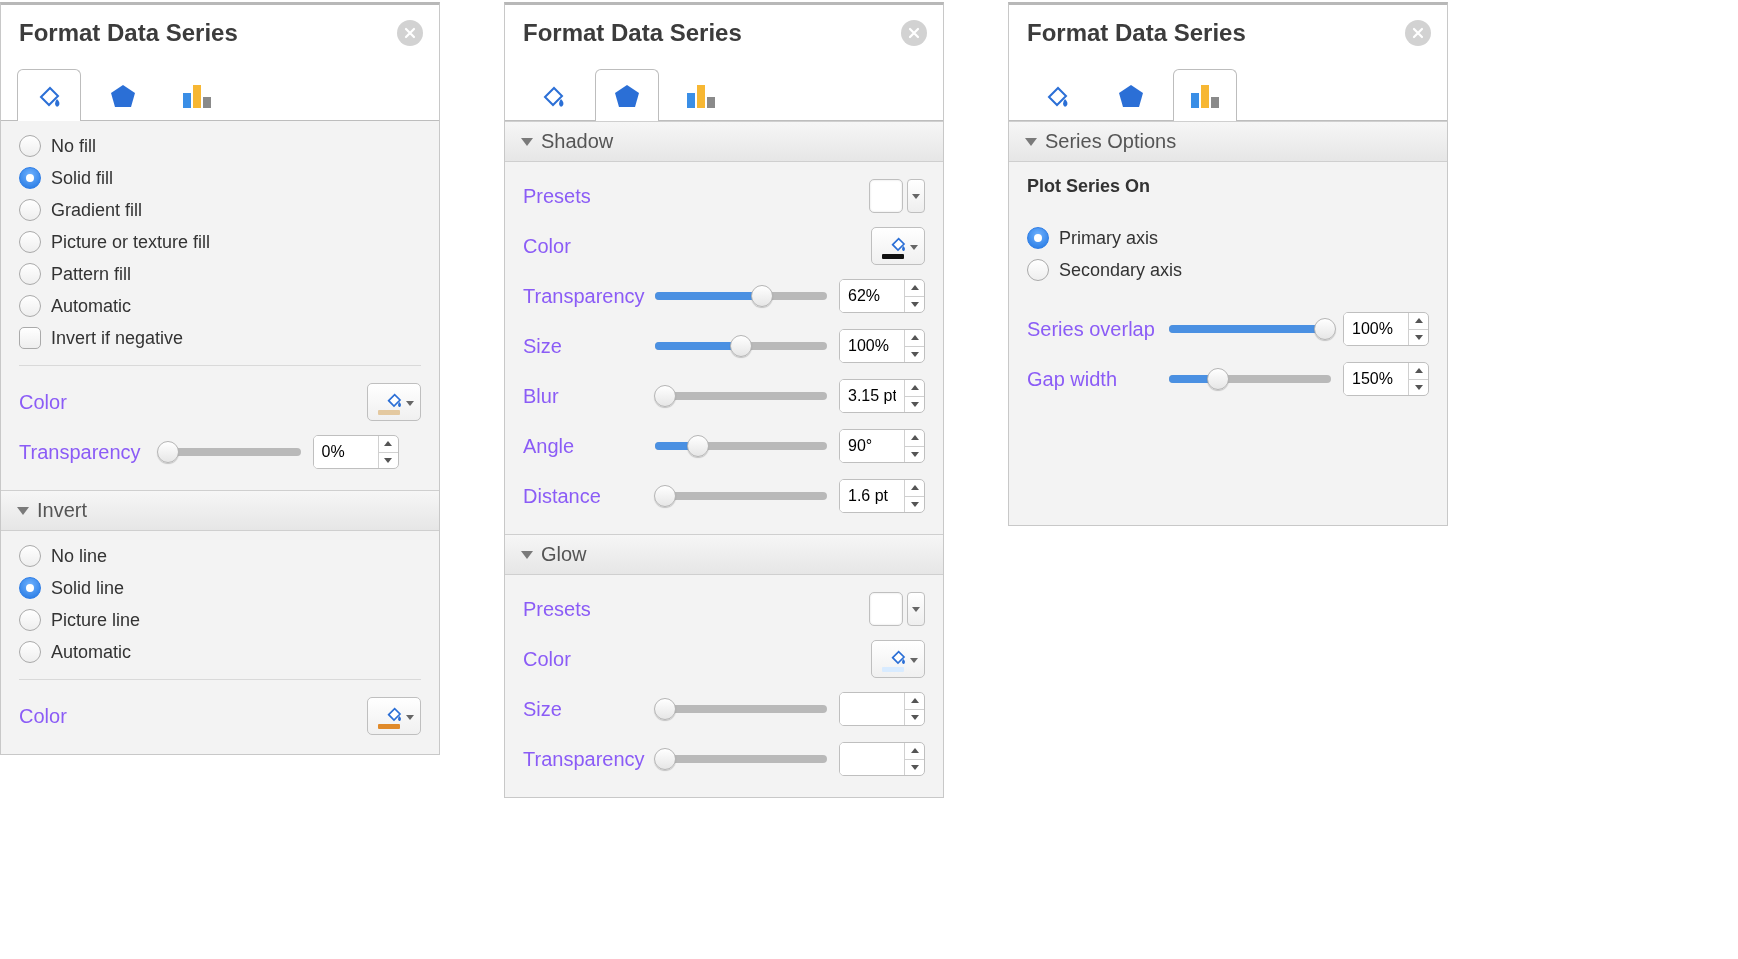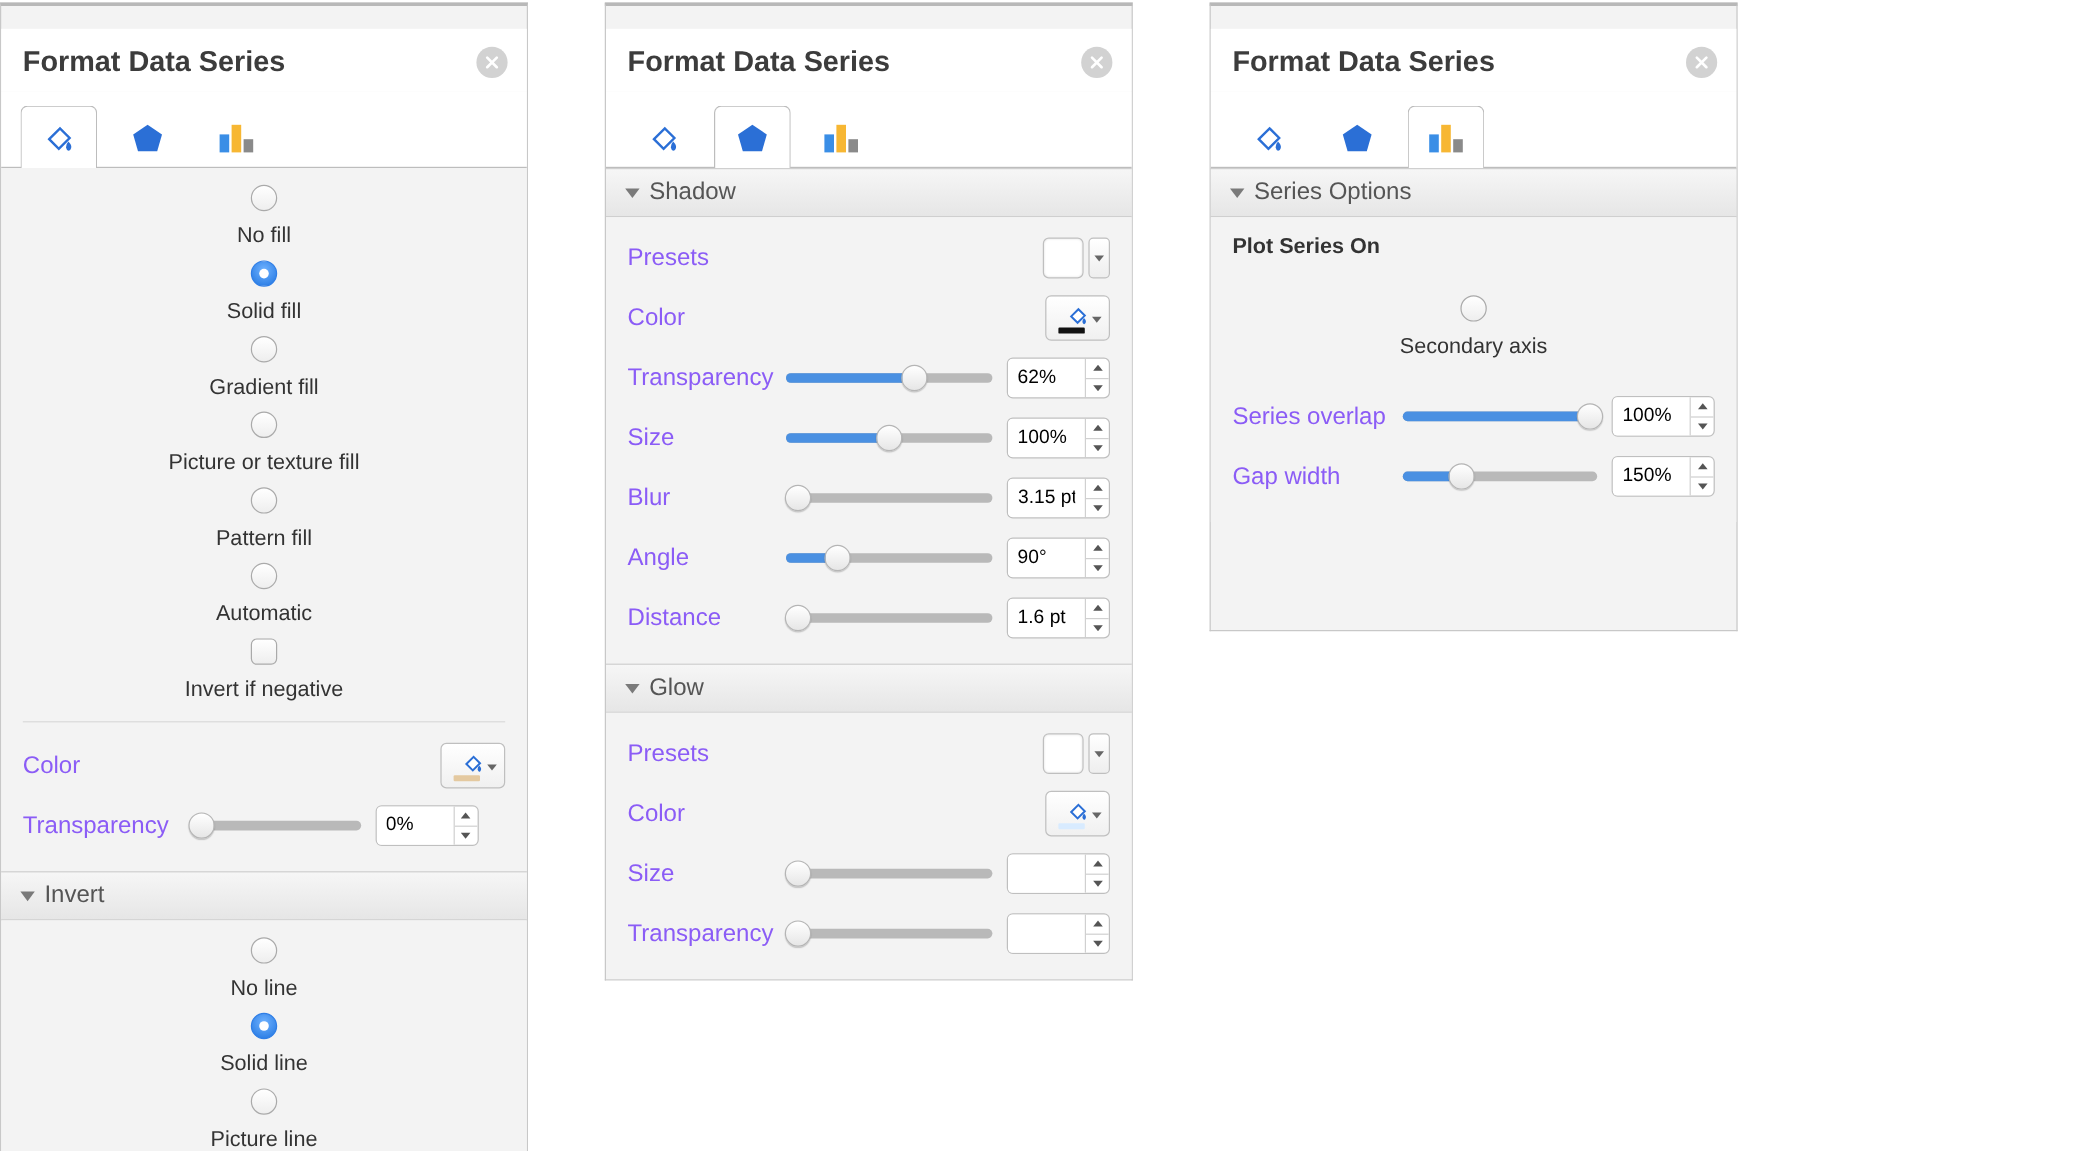--- a/index.html
+++ b/index.html
@@ -26,21 +26,20 @@
     background: #f3f3f3;
     display: flex;
     flex-direction: column;
   }
   .panel-header {
     display: flex;
     align-items: center;
     padding: 14px 16px 10px 18px;
     background: #fff;
     position: relative;
-    margin-top: 19px;
   }
   .panel-title {
     font-size: 24px;
     font-weight: 700;
     color: #3c3c3c;
     flex: 1;
   }
   .close-btn {
     width: 26px;
     height: 26px;
@@ -105,21 +104,20 @@
     flex-direction: column;
     gap: 10px;
   }
 
   .radio-row, .check-row {
     display: flex;
     align-items: center;
     gap: 10px;
     font-size: 18px;
     color: #333;
-    flex-direction: column;
   }
   .radio {
     width: 22px; height: 22px;
     border-radius: 50%;
     border: 1px solid #aaa;
     background: linear-gradient(#fff,#eee);
     display: flex;
     align-items: center;
     justify-content: center;
     flex-shrink: 0;
@@ -662,20 +660,24 @@
       </div>
     </div>
 
     <div class="section-header">
       <span class="disclosure"></span>
       <span>Series Options</span>
     </div>
     <div class="section-body">
       <div class="bold" style="font-size:18px;color:#333;margin-bottom:20px">Plot Series On</div>
       <div class="radio-row">
+          <span class="radio checked"></span>
+          <span>Primary axis</span>
+        </div>
+      <div class="radio-row">
           <span class="radio"></span>
           <span>Secondary axis</span>
         </div>
       <div style="height:8px"></div>
       <div class="control-row">
         <span class="control-label" style="width:130px">Series overlap</span>
         <div class="slider">
             <div class="track-fill" style="width:100%"></div>
             <div class="thumb" style="left:96%"></div>
           </div>

